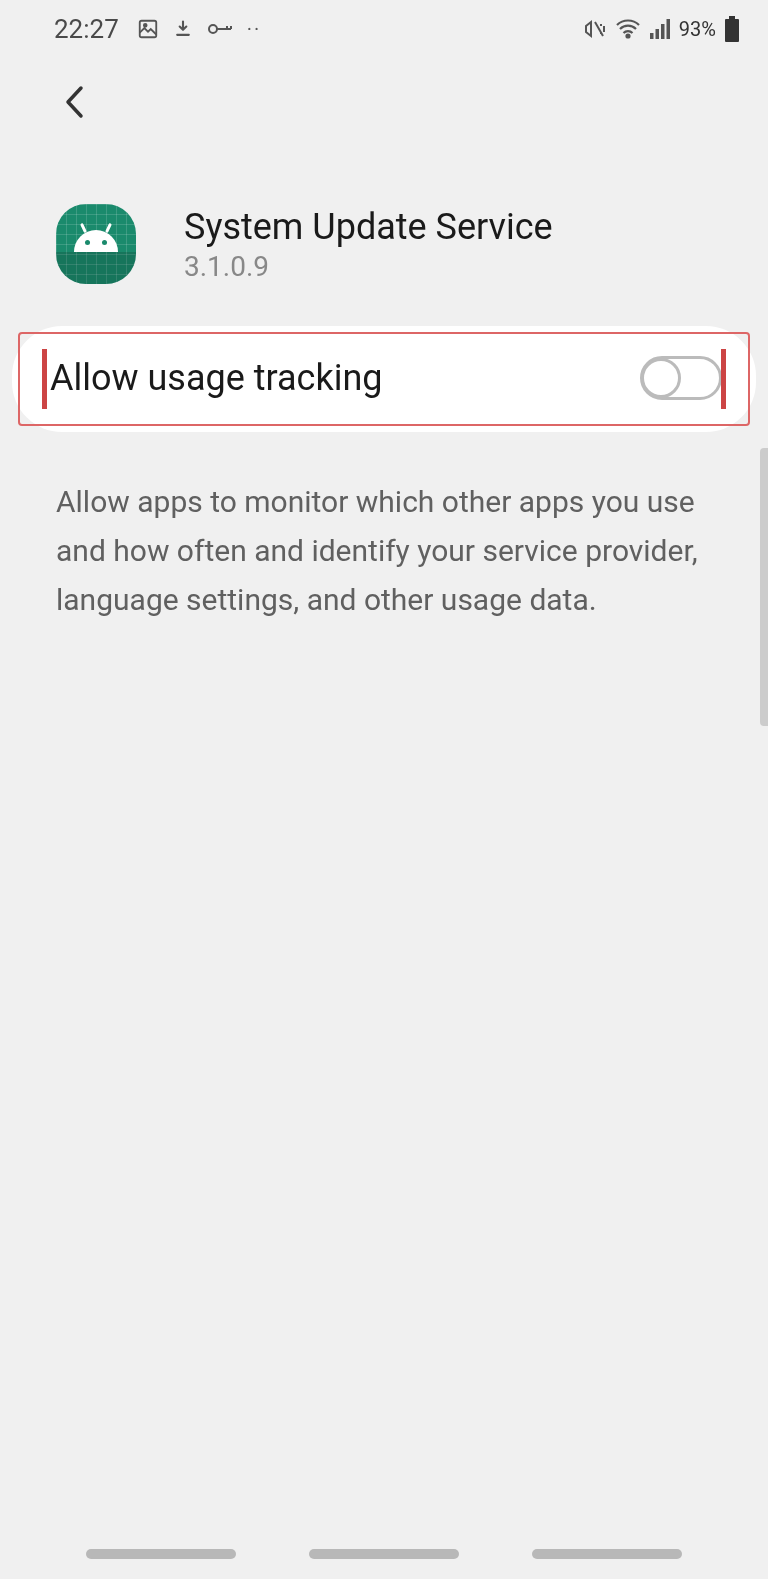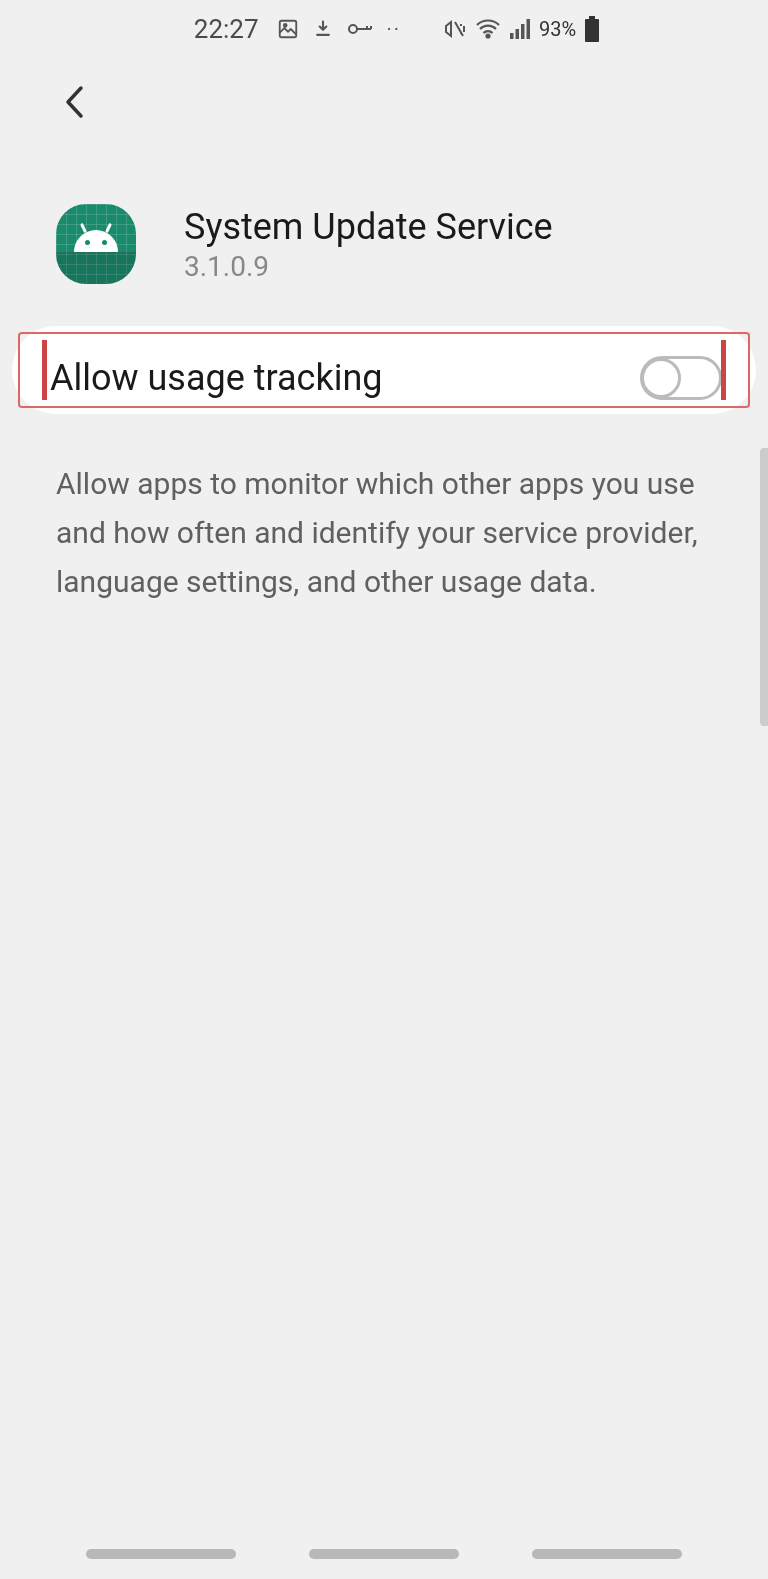--- a/index.html
+++ b/index.html
@@ -12,21 +12,21 @@
       height: 1579px;
       background: #f0f0f0;
       font-family: -apple-system, BlinkMacSystemFont, "Segoe UI", Roboto, sans-serif;
       position: relative;
       overflow: hidden;
     }
     
     
     .status-bar {
       display: flex;
-      justify-content: center;
+      justify-content: space-between;
       align-items: center;
       padding: 14px 28px 10px 54px;
       font-size: 24px;
       color: #555;
       gap: 42px;
     }
     .status-left {
       display: flex;
       align-items: center;
       gap: 14px;
@@ -160,21 +160,21 @@
     .toggle-card {
       margin: 12px 12px 0 12px;
       background: #fff;
       border-radius: 50px;
       padding: 6px;
       position: relative;
     }
     .toggle-highlight {
       border: 2px solid #d66;
       border-radius: 4px;
-      padding: 22px 26px 6px 30px;
+      padding: 22px 26px 24px 30px;
       display: flex;
       align-items: center;
       justify-content: space-between;
     }
     .toggle-highlight::before,
     .toggle-highlight::after {
       content: "";
       position: absolute;
       width: 5px;
       height: 60px;

